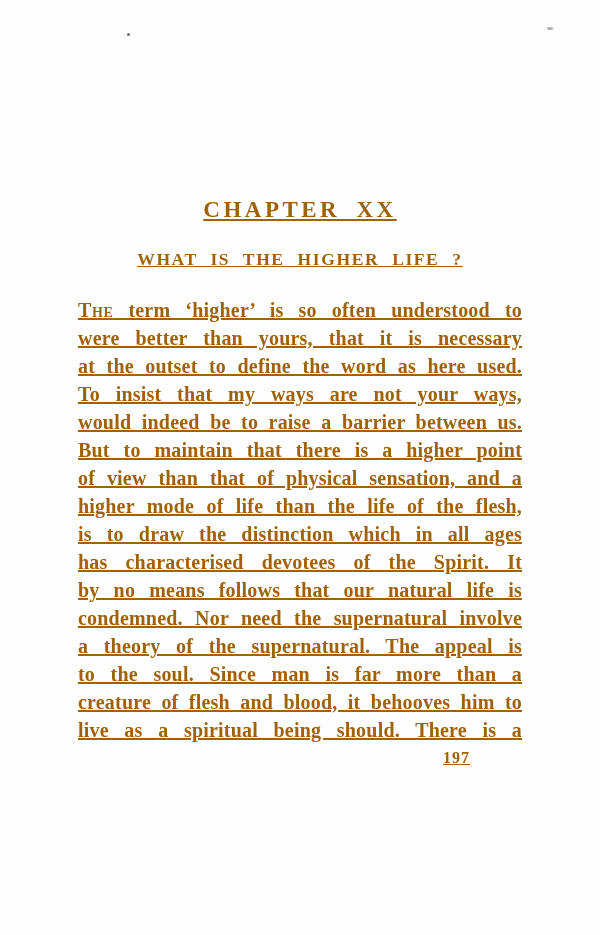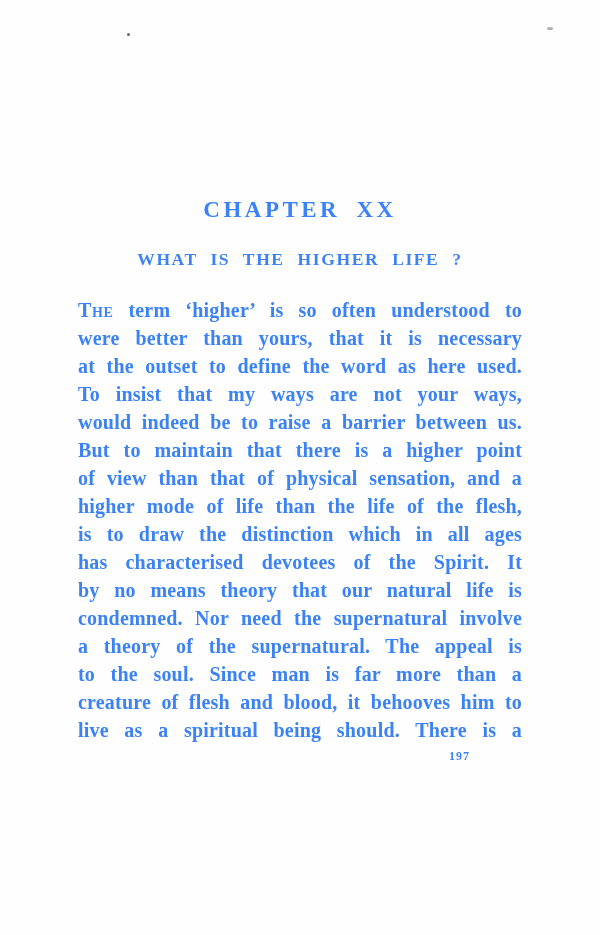--- a/index.html
+++ b/index.html
@@ -3,21 +3,22 @@
 <meta charset="utf-8">
 <style>
   html, body { margin: 0; padding: 0; background: #ffffff; }
   .page {
     position: relative;
     width: 600px;
     height: 935px;
     background: #fefefe;
     overflow: hidden;
     font-family: "Liberation Serif", serif;
-    color: #3b82f6;
+    color: #a16207;
+    text-decoration: underline;
   }
   .speck { position: absolute; border-radius: 50%; }
   .speck-left  { left: 127px; top: 33px; width: 3px; height: 3px; background: #6a6a6a; }
   .speck-right { left: 547px; top: 27px; width: 6px; height: 3px; background: #9a9a9a; opacity: .8; }
   .chapter-title {
     margin: 0;
     padding-top: 196px;
     text-align: center;
     font-size: 23px;
     font-weight: bold;
@@ -48,21 +49,21 @@
     text-justify: inter-word;
     white-space: nowrap;
   }
   .lead-word { font-variant: small-caps; letter-spacing: 0.6px; }
   .page-number {
     width: 444px;
     margin: 5px auto 0 auto;
     box-sizing: border-box;
     padding-right: 52px;
     text-align: right;
-    font-size: 12px;
+    font-size: 16px;
     font-weight: bold;
     letter-spacing: 1px;
   }
 </style>
 </head>
 <body>
 
 <div class="page">
   <div class="speck speck-left"></div>
   <div class="speck speck-right"></div>
@@ -75,21 +76,21 @@
       <div class="line"><span class="lead-word">The</span> term ‘higher’ is so often understood to</div>
       <div class="line">were better than yours, that it is necessary</div>
       <div class="line">at the outset to define the word as here used.</div>
       <div class="line">To insist that my ways are not your ways,</div>
       <div class="line">would indeed be to raise a barrier between us.</div>
       <div class="line">But to maintain that there is a higher point</div>
       <div class="line">of view than that of physical sensation, and a</div>
       <div class="line">higher mode of life than the life of the flesh,</div>
       <div class="line">is to draw the distinction which in all ages</div>
       <div class="line">has characterised devotees of the Spirit. It</div>
-      <div class="line">by no means theory that our natural life is</div>
+      <div class="line">by no means follows that our natural life is</div>
       <div class="line">condemned. Nor need the supernatural involve</div>
       <div class="line">a theory of the supernatural. The appeal is</div>
       <div class="line">to the soul. Since man is far more than a</div>
       <div class="line">creature of flesh and blood, it behooves him to</div>
       <div class="line">live as a spiritual being should. There is a</div>
     </div>
 
   <div class="page-number">197</div>
 </div>
 

